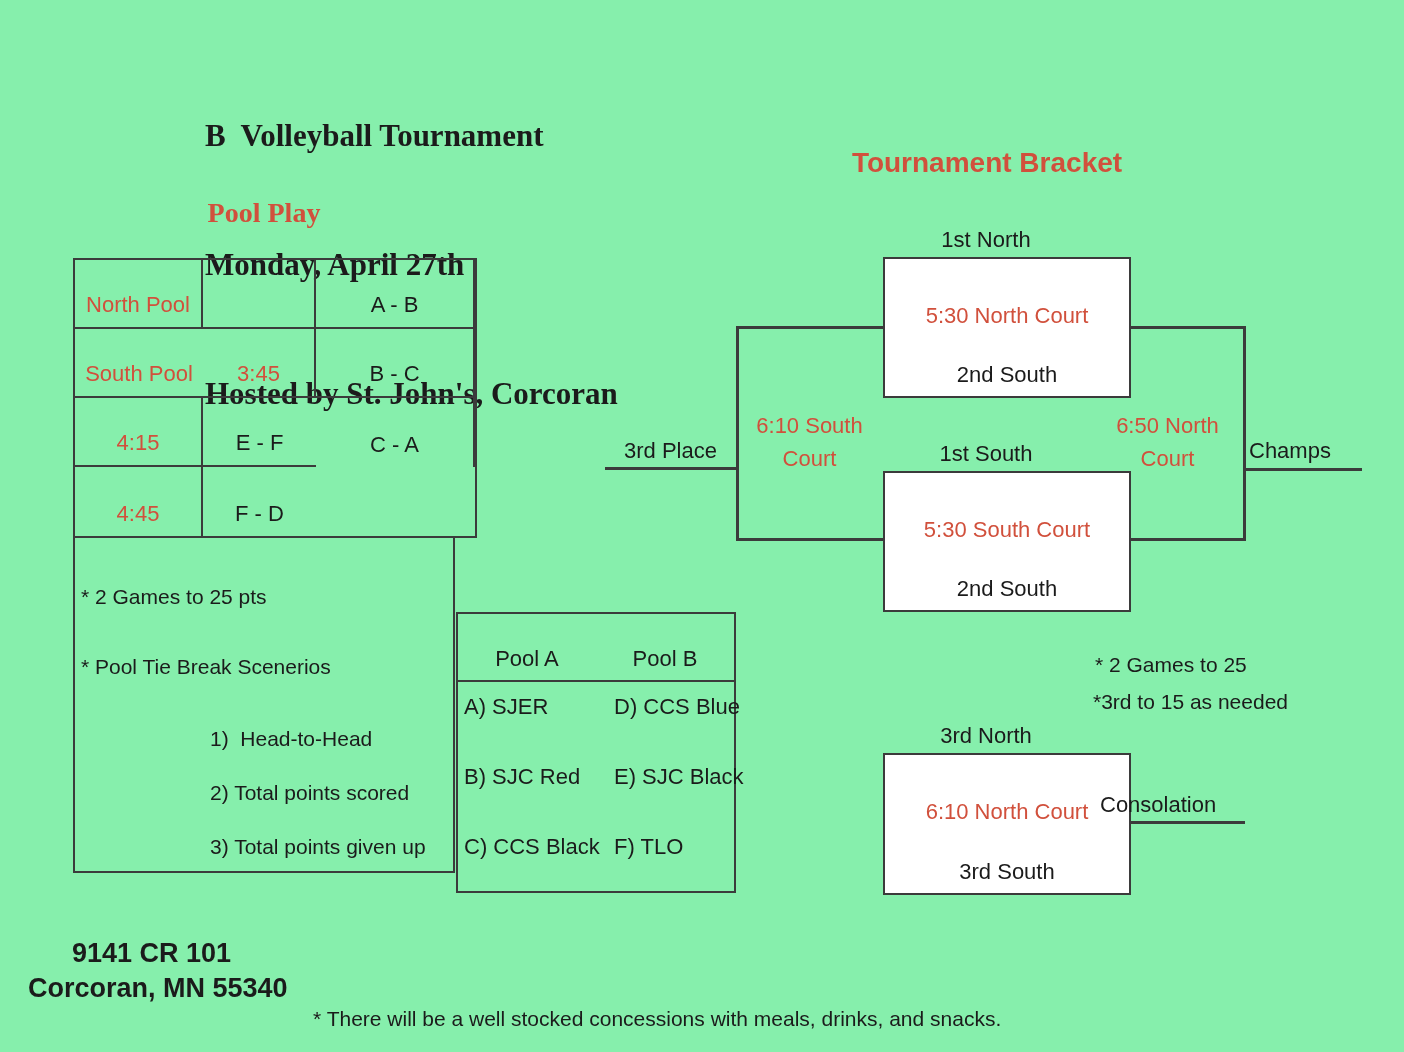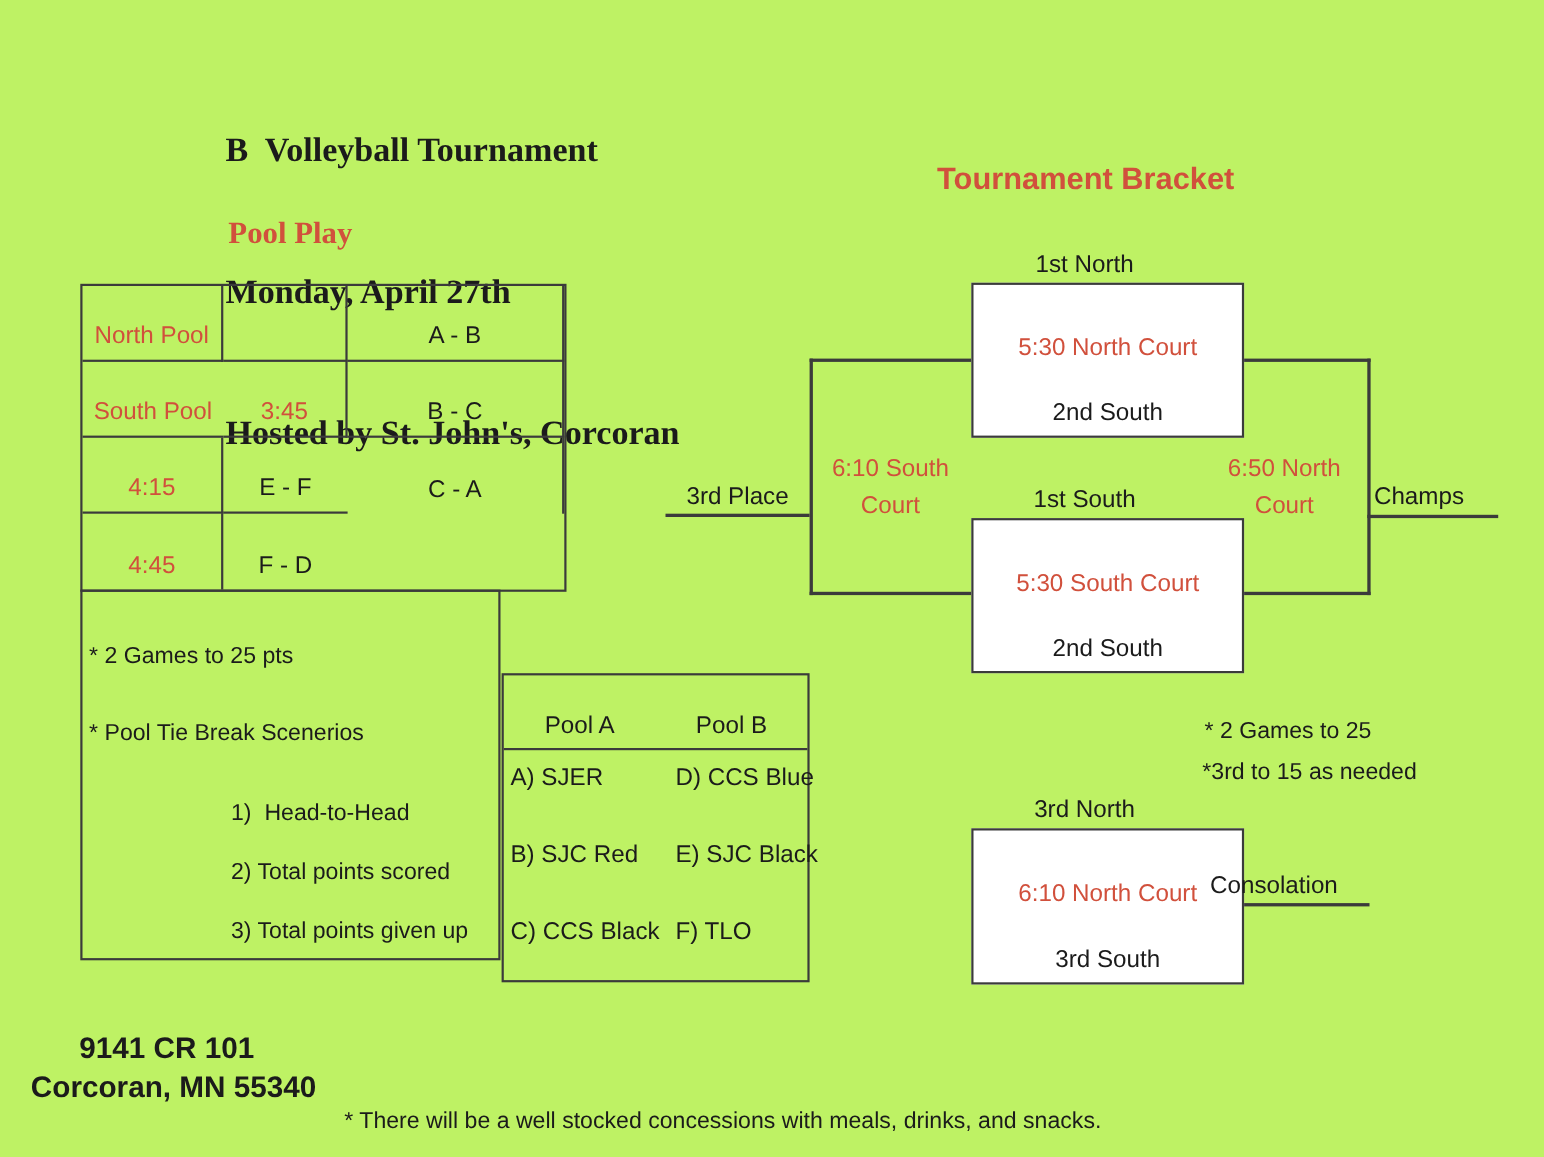--- a/index.html
+++ b/index.html
@@ -1,31 +1,31 @@
 <!DOCTYPE html>
 <html style="--accent: #d1503c;"><head>
 <meta charset="utf-8">
 <style>
   :root { --accent:#d1503c; --line:#3b3b3b; --ink:#1b1b1b; }
   html,body { margin:0; padding:0; background:#fff; }
-  .page { position:relative; width:1404px; height:1052px; background:#bef264;
+  .page { position:relative; width:1404px; height:1052px; background:#86efac;
           font-family:"Liberation Sans", sans-serif; color:var(--ink); overflow:hidden; }
 
   
   .doc-title { position:absolute; left:205px; top:28px;
                font-family:"Liberation Serif", serif; font-weight:bold;
                font-size:31px; line-height:43px; white-space:pre; }
 
   
   .sec-heading { position:absolute; font-size:28px; font-weight:bold; color:var(--accent); text-align:center; }
   .pool-heading { left:73px; top:197px; width:382px;font-family:Liberation Serif, serif; }
   .bracket-heading { left:789px; top:147px; width:396px; }
 
   
-  .pool-table { position:absolute; left:73px; top:258px; width:442px; height:280px;
+  .pool-table { position:absolute; left:73px; top:258px; width:404px; height:280px;
                 border:2px solid var(--line); box-sizing:border-box;
                 display:grid; grid-template-columns:128px 113px 1fr; grid-template-rows:1fr 1fr 1fr 1fr;
                 font-size:22px; }
   .pool-table .cell { display:flex; align-items:flex-end; justify-content:center;
                       padding-bottom:9px; box-sizing:border-box;
                       border-right:2px solid var(--line); border-bottom:2px solid var(--line); }
   .pool-table .cell.c3 { border-right:none; }
   .pool-table .cell.r4 { border-bottom:none; }
   .red { color:var(--accent); }
 

